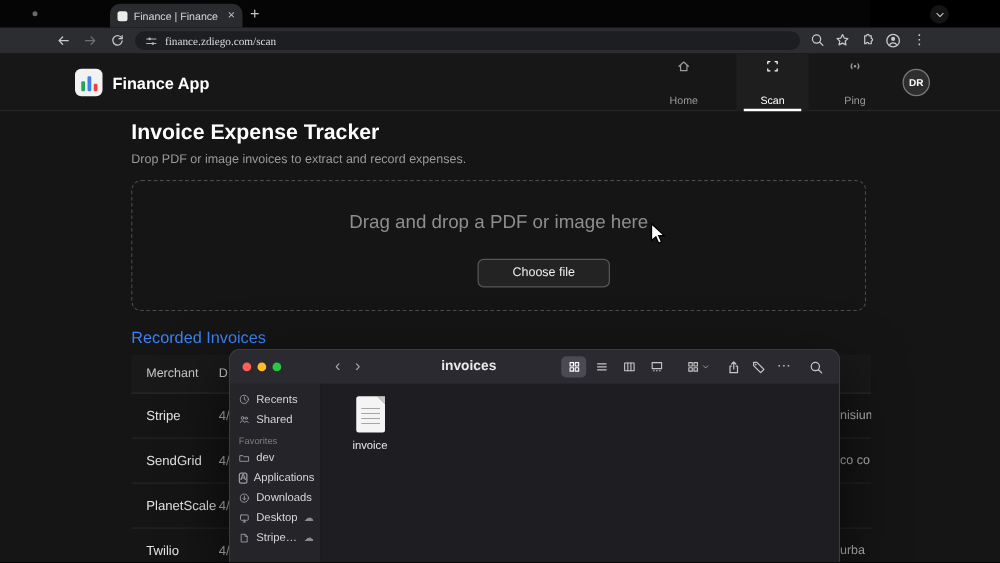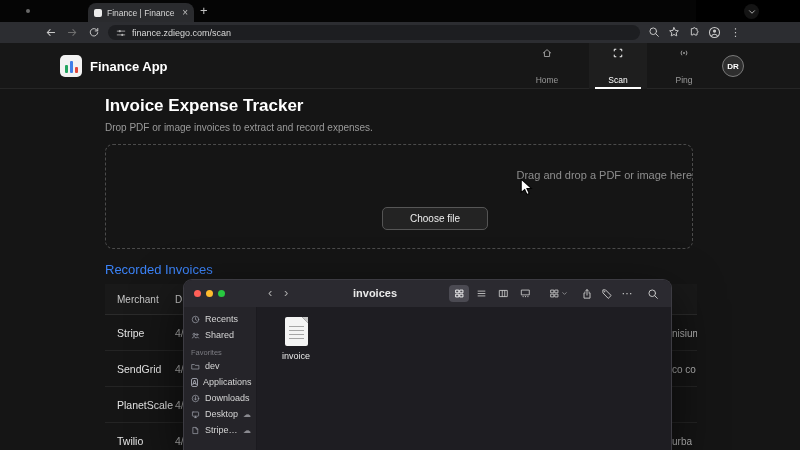--- a/index.html
+++ b/index.html
@@ -21,21 +21,21 @@
   .tab-close{font-size:10px;color:#bdbdbd;line-height:1;}
   .newtab{position:absolute;left:200px;top:3px;font-size:13px;color:#c4c4c4;line-height:16px;}
   .tabsearch{position:absolute;left:744px;top:4px;width:15px;height:15px;border-radius:50%;
              display:flex;align-items:center;justify-content:center;color:#cfcfcf;background:#141414;}
 
   
   .toolbar{position:absolute;left:0;top:22px;width:800px;height:21px;background:#2c2d31;}
   .tb-ic{position:absolute;top:4px;color:#c9c9c9;}
   .omnibox{position:absolute;left:108px;top:3px;width:532px;height:15px;background:#1d1e21;
            border-radius:8px;display:flex;align-items:center;padding:0 8px;gap:6px;box-sizing:border-box;}
-  .url{font-size:9px;color:#d9d9d9;white-space:nowrap;}
+  .url{font-size:9px;color:#d9d9d9;white-space:nowrap;font-family:Liberation Serif, serif;}
 
   
   .page{position:absolute;left:0;top:43px;width:800px;height:407px;background:#151515;overflow:hidden;}
   .site-header{position:absolute;left:0;top:0;width:800px;height:46px;background:#171717;border-bottom:1px solid #262626;box-sizing:border-box;}
   .logo{position:absolute;left:60px;top:12px;width:22px;height:22px;background:#f2f2f2;border-radius:5px;
         display:flex;align-items:flex-end;justify-content:center;gap:2px;padding:0 4px 4px;box-sizing:border-box;}
   .logo .bar{width:3px;border-radius:1px;}
   .bar-g{height:8px;background:#23a45f;}
   .bar-b{height:12px;background:#3f7fe8;}
   .bar-r{height:6px;background:#e2483d;}
@@ -47,21 +47,21 @@
   .nav-item.active::after{content:"";position:absolute;bottom:0;left:6px;right:6px;height:2px;background:#fff;}
   .avatar{position:absolute;left:722px;top:12px;width:22px;height:22px;border-radius:50%;background:#2e2e2e;
           border:1px solid #7a7a7a;color:#fff;font-size:8px;font-weight:bold;
           display:flex;align-items:center;justify-content:center;box-sizing:border-box;}
 
   .page-title{position:absolute;left:105px;top:53px;font-size:17px;font-weight:bold;color:#fff;}
   .page-subtitle{position:absolute;left:105px;top:79px;font-size:10px;color:#9a9a9a;}
 
   .dropzone{position:absolute;left:105px;top:101px;width:588px;height:105px;border:1.5px dashed #4b4b4b;
             border-radius:8px;box-sizing:border-box;}
-  .dz-prompt{position:absolute;left:0;right:0;top:24px;text-align:right;font-size:11px;color:#8e8e8e;}
+  .dz-prompt{position:absolute;left:0;right:0;top:24px;text-align:center;font-size:15px;color:#8e8e8e;}
   .dz-or{position:absolute;left:0;right:0;top:47px;text-align:center;font-size:9px;color:#6e6e6e;}
   .dz-btn{position:absolute;left:50%;top:62px;transform:translateX(-50%);background:#232323;
           border:1px solid #565656;border-radius:5px;color:#ededed;font-size:10px;padding:5px 27px;
           font-family:inherit;margin-left:36px;}
 
   .recorded-heading{position:absolute;left:105px;top:219px;font-size:13px;font-weight:normal;color:#3b82f6;}
   .invoice-table{position:absolute;left:105px;top:241px;width:592px;overflow:hidden;}
   .thead{position:relative;height:30px;border-bottom:1px solid #2b2b2b;font-size:10px;color:#c7c7c7;background:#191919;}
   .trow{position:relative;height:35px;border-bottom:1px solid #242424;font-size:10.5px;color:#e4e4e4;}
   .cell{position:absolute;top:50%;transform:translateY(-50%);white-space:nowrap;}

